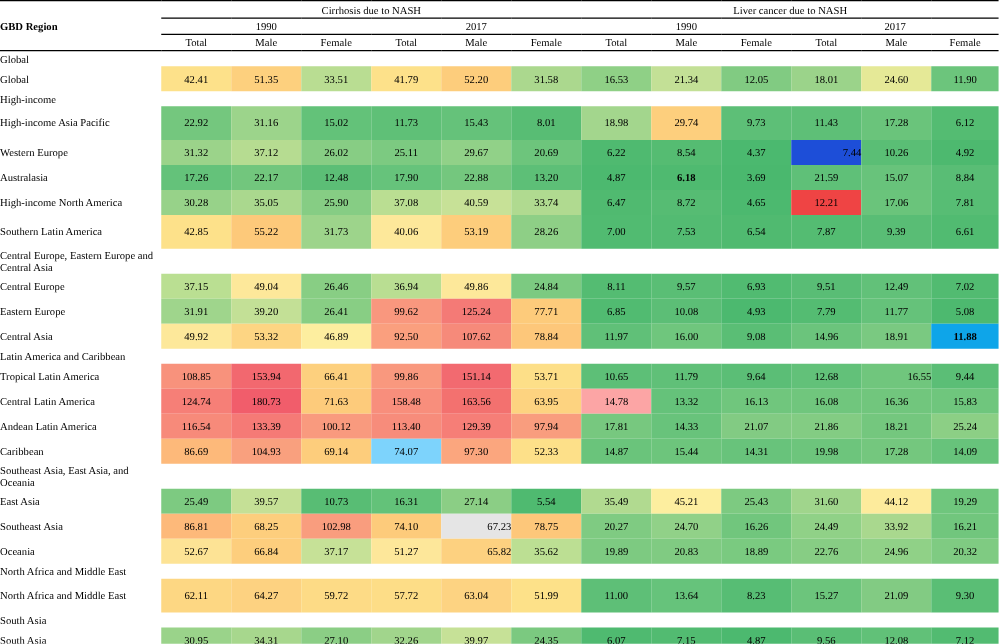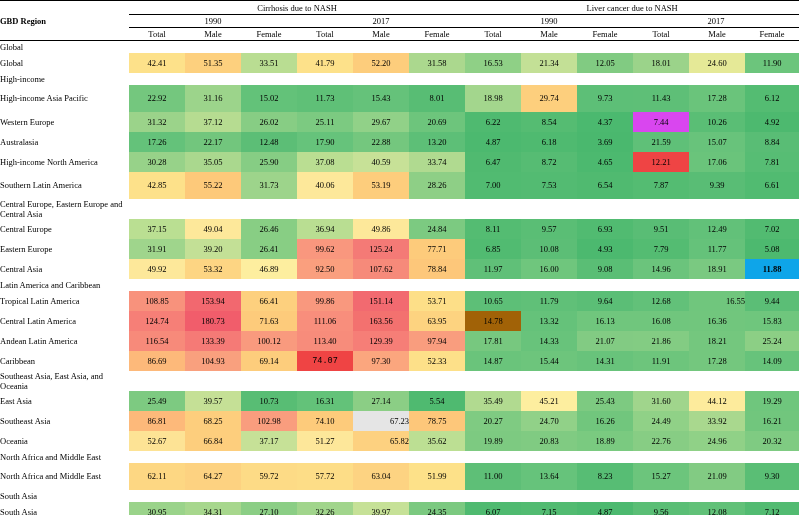--- a/index.html
+++ b/index.html
@@ -155,34 +155,34 @@
           <td class="region">Western Europe</td>
           <td class="num" style="background: rgb(155, 211, 138);">31.32</td>
           <td class="num" style="background: rgb(182, 220, 145);">37.12</td>
           <td class="num" style="background: rgb(135, 205, 132);">26.02</td>
           <td class="num" style="background: rgb(124, 202, 129);">25.11</td>
           <td class="num" style="background: rgb(145, 209, 136);">29.67</td>
           <td class="num" style="background: rgb(109, 197, 124);">20.69</td>
           <td class="num" style="background: rgb(79, 186, 112);">6.22</td>
           <td class="num" style="background: rgb(85, 188, 114);">8.54</td>
           <td class="num" style="background: rgb(75, 185, 111);">4.37</td>
-          <td class="num" style="background: #d946ef;">7.44</td>
+          <td class="num" style="background: #1d4ed8; text-align: right;">7.44</td>
           <td class="num" style="background: rgb(90, 190, 117);">10.26</td>
           <td class="num" style="background: rgb(77, 185, 111);">4.92</td>
         </tr>
         <tr class="rowh">
           <td class="region">Australasia</td>
           <td class="num" style="background: rgb(100, 194, 122);">17.26</td>
           <td class="num" style="background: rgb(114, 198, 125);">22.17</td>
           <td class="num" style="background: rgb(92, 190, 118);">12.48</td>
           <td class="num" style="background: rgb(102, 195, 123);">17.90</td>
           <td class="num" style="background: rgb(116, 199, 126);">22.88</td>
           <td class="num" style="background: rgb(93, 191, 119);">13.20</td>
           <td class="num" style="background: rgb(76, 185, 111);">4.87</td>
-          <td class="num" style="background: rgb(79, 186, 112);">6.18</td>
+          <td class="num" style="background: rgb(79, 186, 112); font-weight: bold;">6.18</td>
           <td class="num" style="background: rgb(74, 184, 110);">3.69</td>
           <td class="num" style="background: rgb(95, 192, 120);">21.59</td>
           <td class="num" style="background: rgb(104, 195, 123);">15.07</td>
           <td class="num" style="background: rgb(89, 189, 117);">8.84</td>
         </tr>
         <tr class="rowh">
           <td class="region">High-income North America</td>
           <td class="num" style="background: rgb(151, 210, 137);">30.28</td>
           <td class="num" style="background: rgb(170, 216, 142);">35.05</td>
           <td class="num" style="background: rgb(134, 205, 132);">25.90</td>
@@ -277,24 +277,24 @@
           <td class="num" style="background: rgb(91, 190, 118);">9.64</td>
           <td class="num" style="background: rgb(98, 193, 121); font-family: Liberation Serif, serif;">12.68</td>
           <td class="num" style="background: rgb(112, 198, 125); text-align: right;">16.55</td>
           <td class="num" style="background: rgb(91, 190, 118);">9.44</td>
         </tr>
         <tr class="rowh">
           <td class="region">Central Latin America</td>
           <td class="num" style="background: rgb(246, 127, 119);">124.74</td>
           <td class="num" style="background: rgb(241, 93, 107);">180.73</td>
           <td class="num" style="background: rgb(253, 203, 123);">71.63</td>
-          <td class="num" style="background: rgb(248, 142, 124);">111.06</td>
+          <td class="num" style="background: rgb(248, 142, 124);">158.48</td>
           <td class="num" style="background: rgb(243, 113, 111);">163.56</td>
           <td class="num" style="background: rgb(253, 211, 128);">63.95</td>
-          <td class="num" style="background: #a16207;">14.78</td>
+          <td class="num" style="background: #fca5a5;">14.78</td>
           <td class="num" style="background: rgb(101, 194, 122);">13.32</td>
           <td class="num" style="background: rgb(112, 198, 125);">16.13</td>
           <td class="num" style="background: rgb(112, 198, 125);">16.08</td>
           <td class="num" style="background: rgb(113, 198, 125);">16.36</td>
           <td class="num" style="background: rgb(111, 198, 125);">15.83</td>
         </tr>
         <tr class="rowh">
           <td class="region">Andean Latin America</td>
           <td class="num" style="background: rgb(247, 138, 122);">116.54</td>
           <td class="num" style="background: rgb(245, 122, 118);">133.39</td>
@@ -307,27 +307,27 @@
           <td class="num" style="background: rgb(130, 203, 131);">21.07</td>
           <td class="num" style="background: rgb(131, 204, 131);">21.86</td>
           <td class="num" style="background: rgb(116, 199, 126);">18.21</td>
           <td class="num" style="background: rgb(140, 207, 133);">25.24</td>
         </tr>
         <tr class="rowh">
           <td class="region">Caribbean</td>
           <td class="num" style="background: rgb(253, 185, 122);">86.69</td>
           <td class="num" style="background: rgb(249, 160, 126);">104.93</td>
           <td class="num" style="background: rgb(253, 205, 124);">69.14</td>
-          <td class="num" style="background: #ef4444; font-family: Liberation Mono, monospace;">74.07</td>
+          <td class="num" style="background: #7dd3fc;">74.07</td>
           <td class="num" style="background: rgb(251, 166, 126);">97.30</td>
           <td class="num" style="background: rgb(253, 224, 137);">52.33</td>
           <td class="num" style="background: rgb(106, 196, 123);">14.87</td>
           <td class="num" style="background: rgb(109, 197, 124);">15.44</td>
           <td class="num" style="background: rgb(104, 195, 123);">14.31</td>
-          <td class="num" style="background: rgb(109, 197, 124);">11.91</td>
+          <td class="num" style="background: rgb(109, 197, 124);">19.98</td>
           <td class="num" style="background: rgb(116, 199, 126);">17.28</td>
           <td class="num" style="background: rgb(103, 195, 123);">14.09</td>
         </tr>
         <tr class="grouprow">
           <td class="group">Southeast Asia, East Asia, and Oceania</td>
           <td colspan="12"></td>
         </tr>
         <tr class="rowh">
           <td class="region">East Asia</td>
           <td class="num" style="background: rgb(125, 202, 129);">25.49</td>

